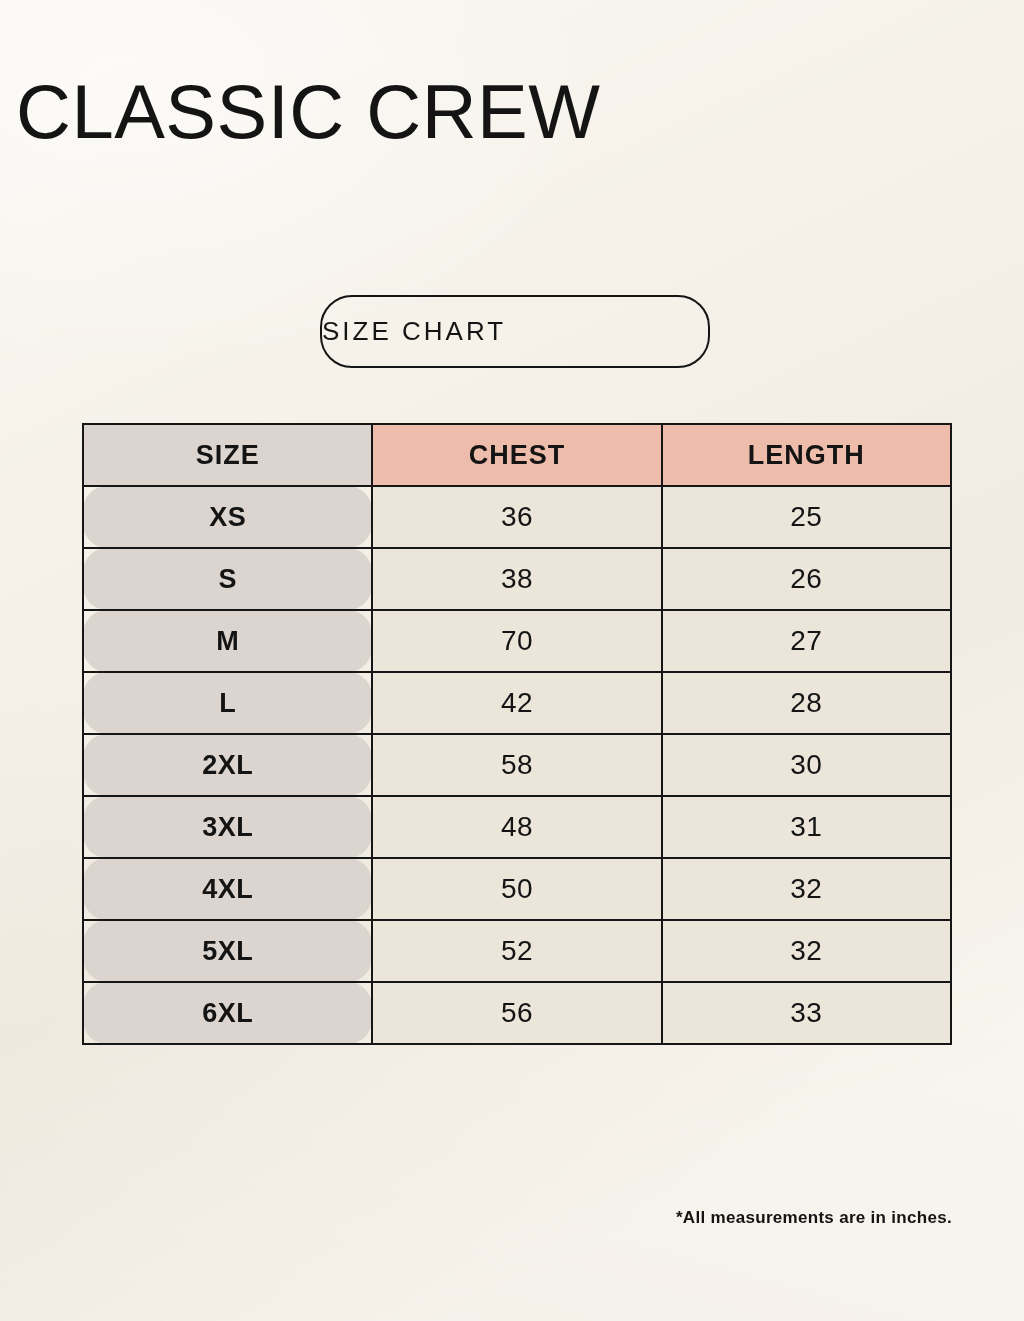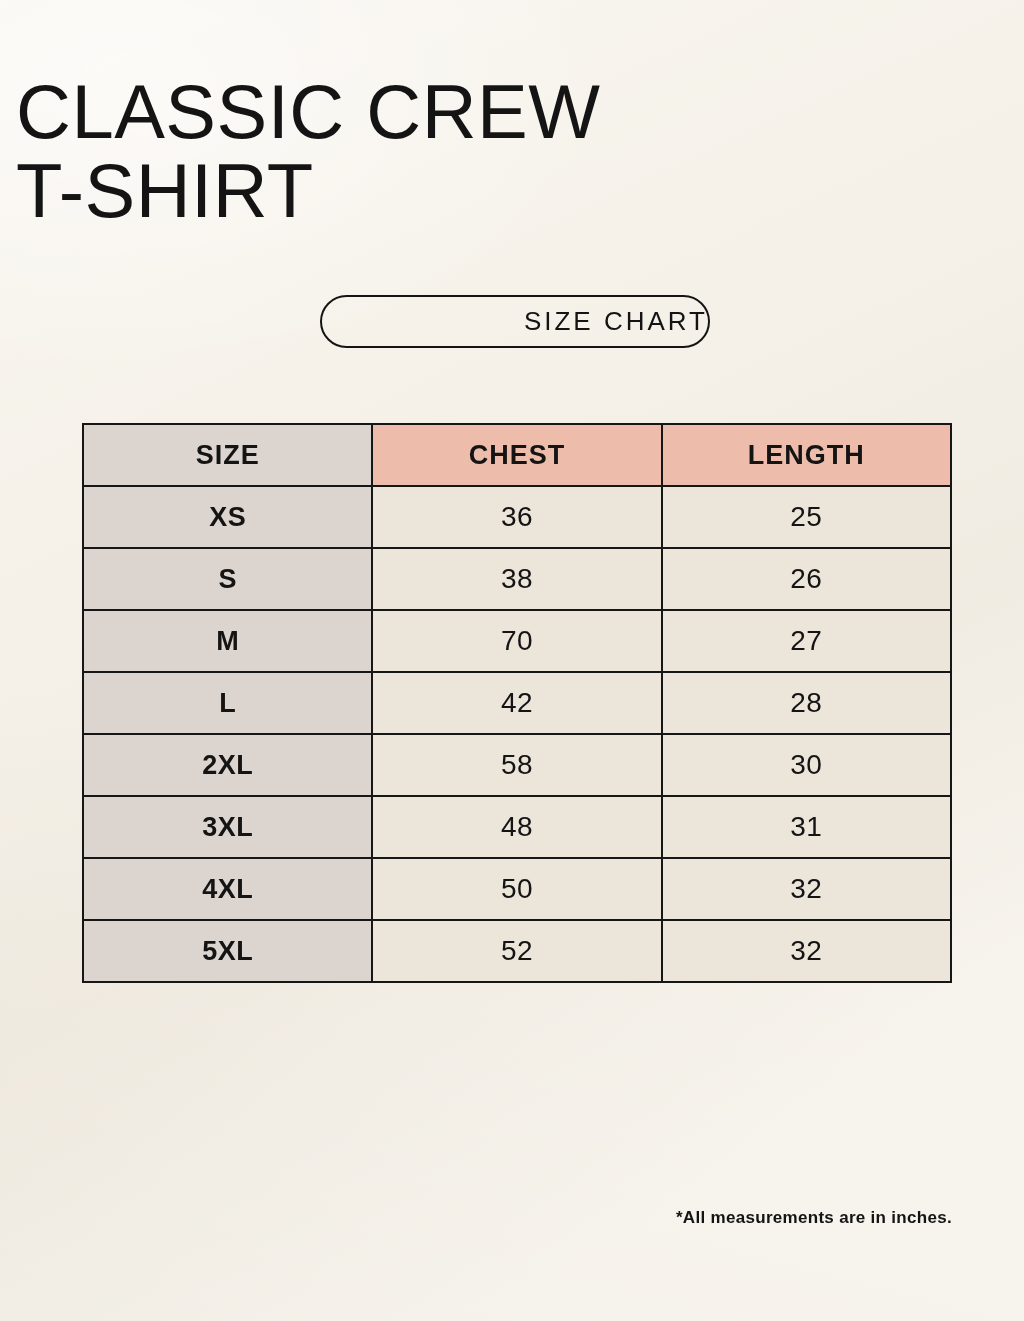--- a/index.html
+++ b/index.html
@@ -28,25 +28,25 @@
     top:72px; left:16px; width:1024px;
     font-size:76px;
     line-height:1.04;
     font-weight:400;
     letter-spacing:0.5px;
     color:var(--text,#141414);
   }
   .pill{
     position:absolute;
     top:295px; left:320px;
-    width:390px; height:53px;
+    width:390px; height:73px;
     border:2.5px solid var(--text,#141414);
     border-radius:32px;
     background:transparent;
-    display:flex; align-items:center; justify-content:flex-end;
+    display:flex; align-items:center; justify-content:flex-start;
     font-family:"Liberation Sans", sans-serif;
     font-size:26px;
     letter-spacing:3px;
     color:var(--text,#141414);
     cursor:pointer;
   }
   table.size-chart{
     position:absolute;
     top:423px; left:82px;
     width:870px;
@@ -60,38 +60,37 @@
     height:62px;
   }
   table.size-chart th{
     font-size:27px;
     font-weight:bold;
     letter-spacing:1px;
   }
   th.col-size, td.cell-size{ background:var(--size-col,#dcd5cf); }
   th.col-accent{ background:var(--header-accent,#edbcab);margin-left:36px; }
   td.cell-val{ background:var(--cell,#ece5da); font-size:28px; font-weight:400; letter-spacing:0.5px; }
-  td.cell-size{ font-size:27px; font-weight:bold; letter-spacing:0.5px; }
+  td.cell-size{ font-size:27px; font-weight:bold; letter-spacing:0.5px;border-radius:24px; }
   .footnote{
     position:absolute;
     top:1208px; left:82px;
     width:870px;
     text-align:right;
     font-size:17px;
     font-weight:bold;
     letter-spacing:0.3px;
     color:var(--text,#141414);
   }
 </style>
 </head>
 <body>
 
 <h1 class="title">
   <span>CLASSIC CREW</span><br>
-  <span>T-SHIRT</span>
 </h1>
 
 <button class="pill">
   <span>SIZE CHART</span>
 </button>
 
 <table class="size-chart">
   <thead>
     <tr>
       <th class="col-size">SIZE</th>
@@ -133,16 +132,21 @@
     <tr>
       <td class="cell-size">4XL</td>
       <td class="cell-val">50</td>
       <td class="cell-val">32</td>
     </tr>
     <tr>
       <td class="cell-size">5XL</td>
       <td class="cell-val">52</td>
       <td class="cell-val">32</td>
     </tr>
+    <tr>
+      <td class="cell-size">6XL</td>
+      <td class="cell-val">56</td>
+      <td class="cell-val">33</td>
+    </tr>
   </tbody>
 </table>
 
 <div class="footnote">*All measurements are in inches.</div>
 
 </body></html>

